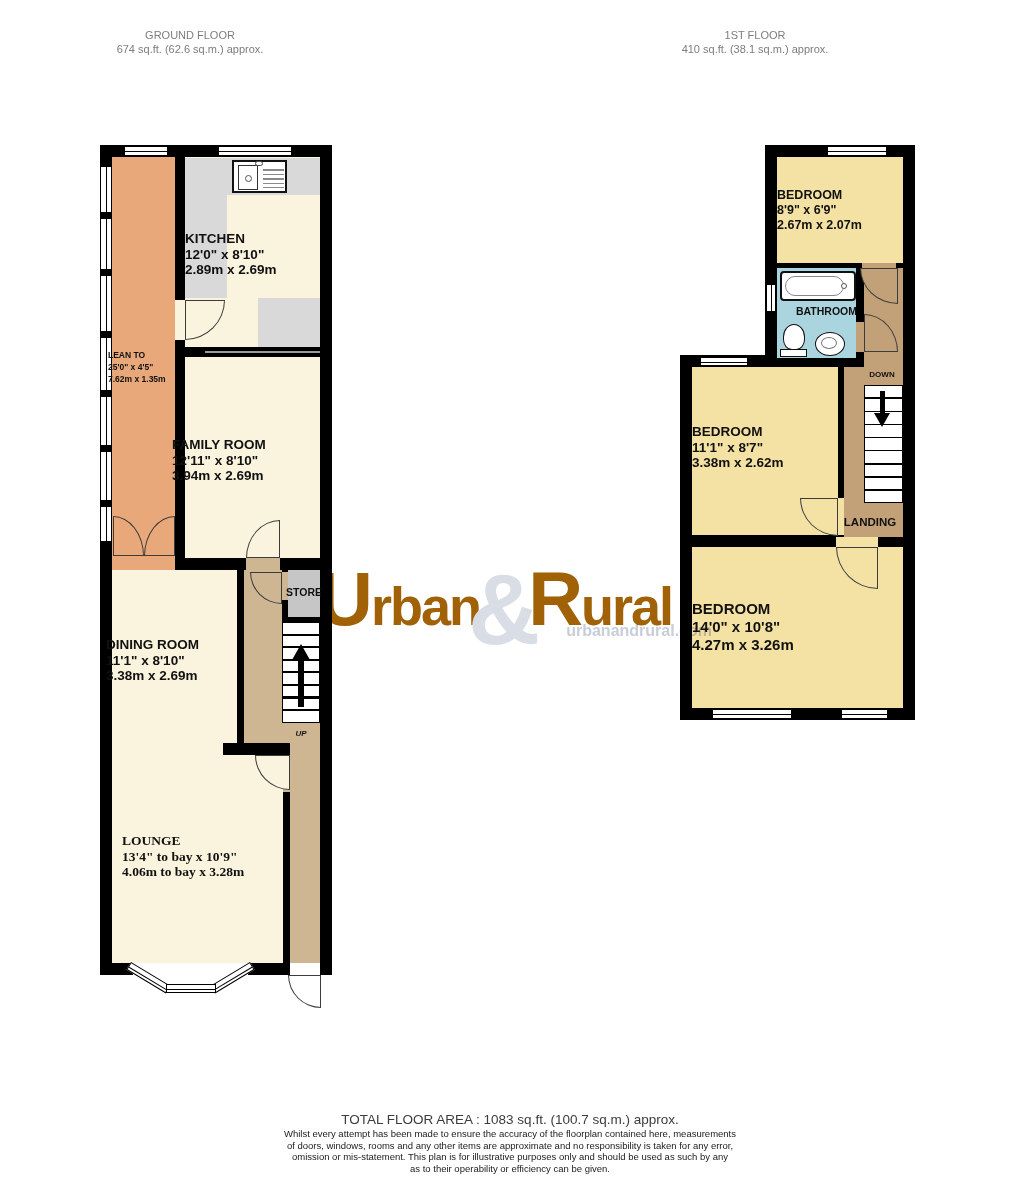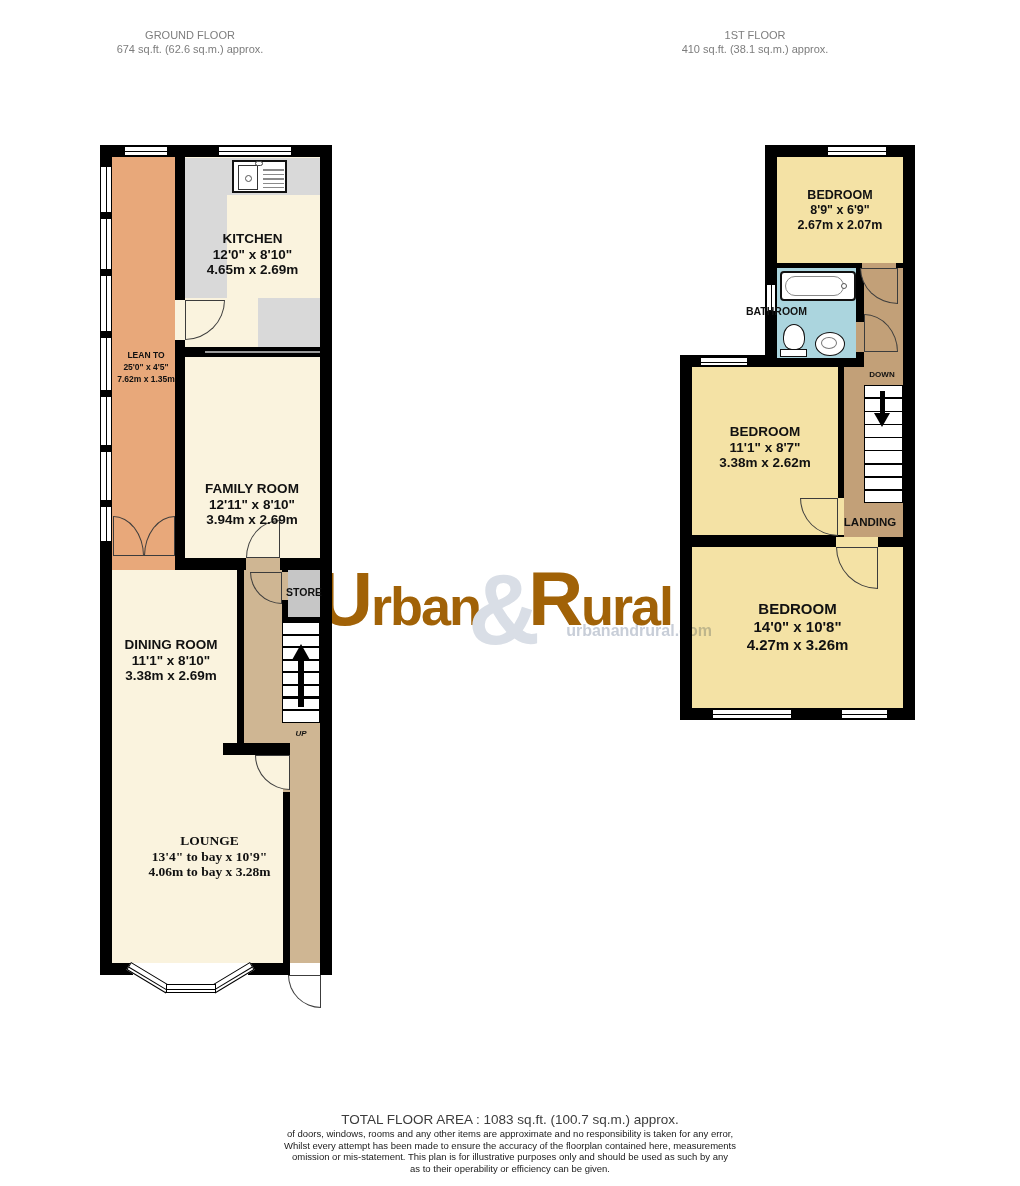--- a/index.html
+++ b/index.html
@@ -13,21 +13,21 @@
   
   .cream{background:#faf3de;}
   .orange{background:#e8a87a;}
   .tan{background:#cfb693;}
   .ltan{background:#c2a078;}
   .yellow{background:#f4e2a5;}
   .blue{background:#abd5de;}
   .grey{background:#d9d9d9;}
   .sgrey{background:#c6c6c6;}
   
-  .rl{text-align:center;color:#111;font-weight:bold;}
+  .rl{text-align:left;color:#111;font-weight:bold;}
   .rl div{white-space:nowrap;}
   .rl-lg{font-size:13.5px;line-height:15.5px;}
   .rl-xl{font-size:15px;line-height:18px;}
   .rl-sm{font-size:12.5px;line-height:15px;}
   .rl-xs{font-size:8.5px;line-height:12px;margin-left:8px;}
   .tag{font-weight:bold;color:#111;text-align:center;white-space:nowrap;}
   
   .wh{background:#fff;border:1px solid #000;}
   .wh:after{content:"";position:absolute;left:0;right:0;top:50%;height:1px;background:#000;}
   .wv{background:#fff;border:1px solid #000;}
@@ -124,28 +124,28 @@
 <div class="a tri-up" style="left:292px;top:644px;"></div>
 <div class="a tag" style="left:282px;top:729px;width:38px;font-size:8px;font-style:italic;">UP</div>
 
 <div class="a wh" style="left:131px;top:962px;width:46px;height:9px;transform:rotate(31deg);transform-origin:left top;"></div>
 <div class="a wh" style="left:204px;top:962px;width:46px;height:9px;transform:rotate(-31deg);transform-origin:right top;"></div>
 <div class="a wh" style="left:166px;top:984px;width:50px;height:9px;"></div>
 
 <div class="a rl rl-lg" style="left:185px;top:231px;width:135px;">
   <div>KITCHEN</div>
   <div>12'0" x 8'10"</div>
-  <div>4.65m x 2.69m</div>
+  <div>2.89m x 2.69m</div>
 </div>
 <div class="a rl rl-xs" style="left:100px;top:349px;width:76px;">
   <div>LEAN TO</div>
   <div>25'0" x 4'5"</div>
   <div>7.62m x 1.35m</div>
 </div>
-<div class="a rl rl-lg" style="left:172px;top:437px;width:160px;margin-top:44px;">
+<div class="a rl rl-lg" style="left:172px;top:437px;width:160px;">
   <div>FAMILY ROOM</div>
   <div>12'11" x 8'10"</div>
   <div>3.94m x 2.69m</div>
 </div>
 <div class="a rl rl-lg" style="left:106px;top:637px;width:130px;">
   <div>DINING ROOM</div>
   <div>11'1" x 8'10"</div>
   <div>3.38m x 2.69m</div>
 </div>
 <div class="a tag" style="left:284px;top:586px;width:40px;font-size:10.5px;">STORE</div>
@@ -183,21 +183,21 @@
 
 <div class="a fix" style="left:780px;top:271px;width:76px;height:30px;border-radius:4px;border-width:2px;">
   <div class="a" style="left:3px;top:3px;right:10px;bottom:3px;border:1px solid #888;border-radius:10px;"></div>
   <div class="a" style="right:7px;top:10px;width:6px;height:6px;border:1px solid #555;border-radius:50%;background:#fff;"></div>
 </div>
 <div class="a fix" style="left:783px;top:324px;width:22px;height:26px;border-radius:50% 50% 40% 40%;"></div>
 <div class="a fix" style="left:780px;top:349px;width:27px;height:8px;"></div>
 <div class="a fix" style="left:815px;top:332px;width:30px;height:24px;border-radius:50%;">
   <div class="a" style="left:5px;top:4px;width:16px;height:12px;border:1px solid #777;border-radius:50%;"></div>
 </div>
-<div class="a tag" style="left:737px;top:305px;width:79px;font-size:10.5px;">BATHROOM</div>
+<div class="a tag" style="left:787px;top:305px;width:79px;font-size:10.5px;">BATHROOM</div>
 
 <div class="a stairs2" style="left:864px;top:385px;width:39px;height:118px;"></div>
 <div class="a stem" style="left:880px;top:391px;width:5px;height:24px;"></div>
 <div class="a tri-down" style="left:874px;top:413px;"></div>
 <div class="a tag" style="left:858px;top:370px;width:48px;font-size:8px;">DOWN</div>
 <div class="a tag" style="left:830px;top:516px;width:80px;font-size:11.5px;">LANDING</div>
 
 <div class="a rl rl-sm" style="left:777px;top:188px;width:126px;">
   <div>BEDROOM</div>
   <div>8'9" x 6'9"</div>
@@ -216,18 +216,18 @@
 
 <div class="a wm" style="left:318px;top:545px;height:90px;">
   <span class="wm-word">Urban</span>
   <span class="wm-amp">&amp;</span>
   <span class="wm-word">Rural</span>
 </div>
 <div class="a wm-url" style="left:512px;top:622px;width:200px;">urbanandrural.com</div>
 
 <div class="a foot" style="left:0;right:0;top:1112px;">
   <div class="foot-total">TOTAL FLOOR AREA : 1083 sq.ft. (100.7 sq.m.) approx.</div>
+  <div class="foot-line">Whilst every attempt has been made to ensure the accuracy of the floorplan contained here, measurements</div>
   <div class="foot-line">of doors, windows, rooms and any other items are approximate and no responsibility is taken for any error,</div>
-  <div class="foot-line">Whilst every attempt has been made to ensure the accuracy of the floorplan contained here, measurements</div>
   <div class="foot-line">omission or mis-statement. This plan is for illustrative purposes only and should be used as such by any</div>
   <div class="foot-line">as to their operability or efficiency can be given.</div>
 
 </div>
 
 </body></html>

